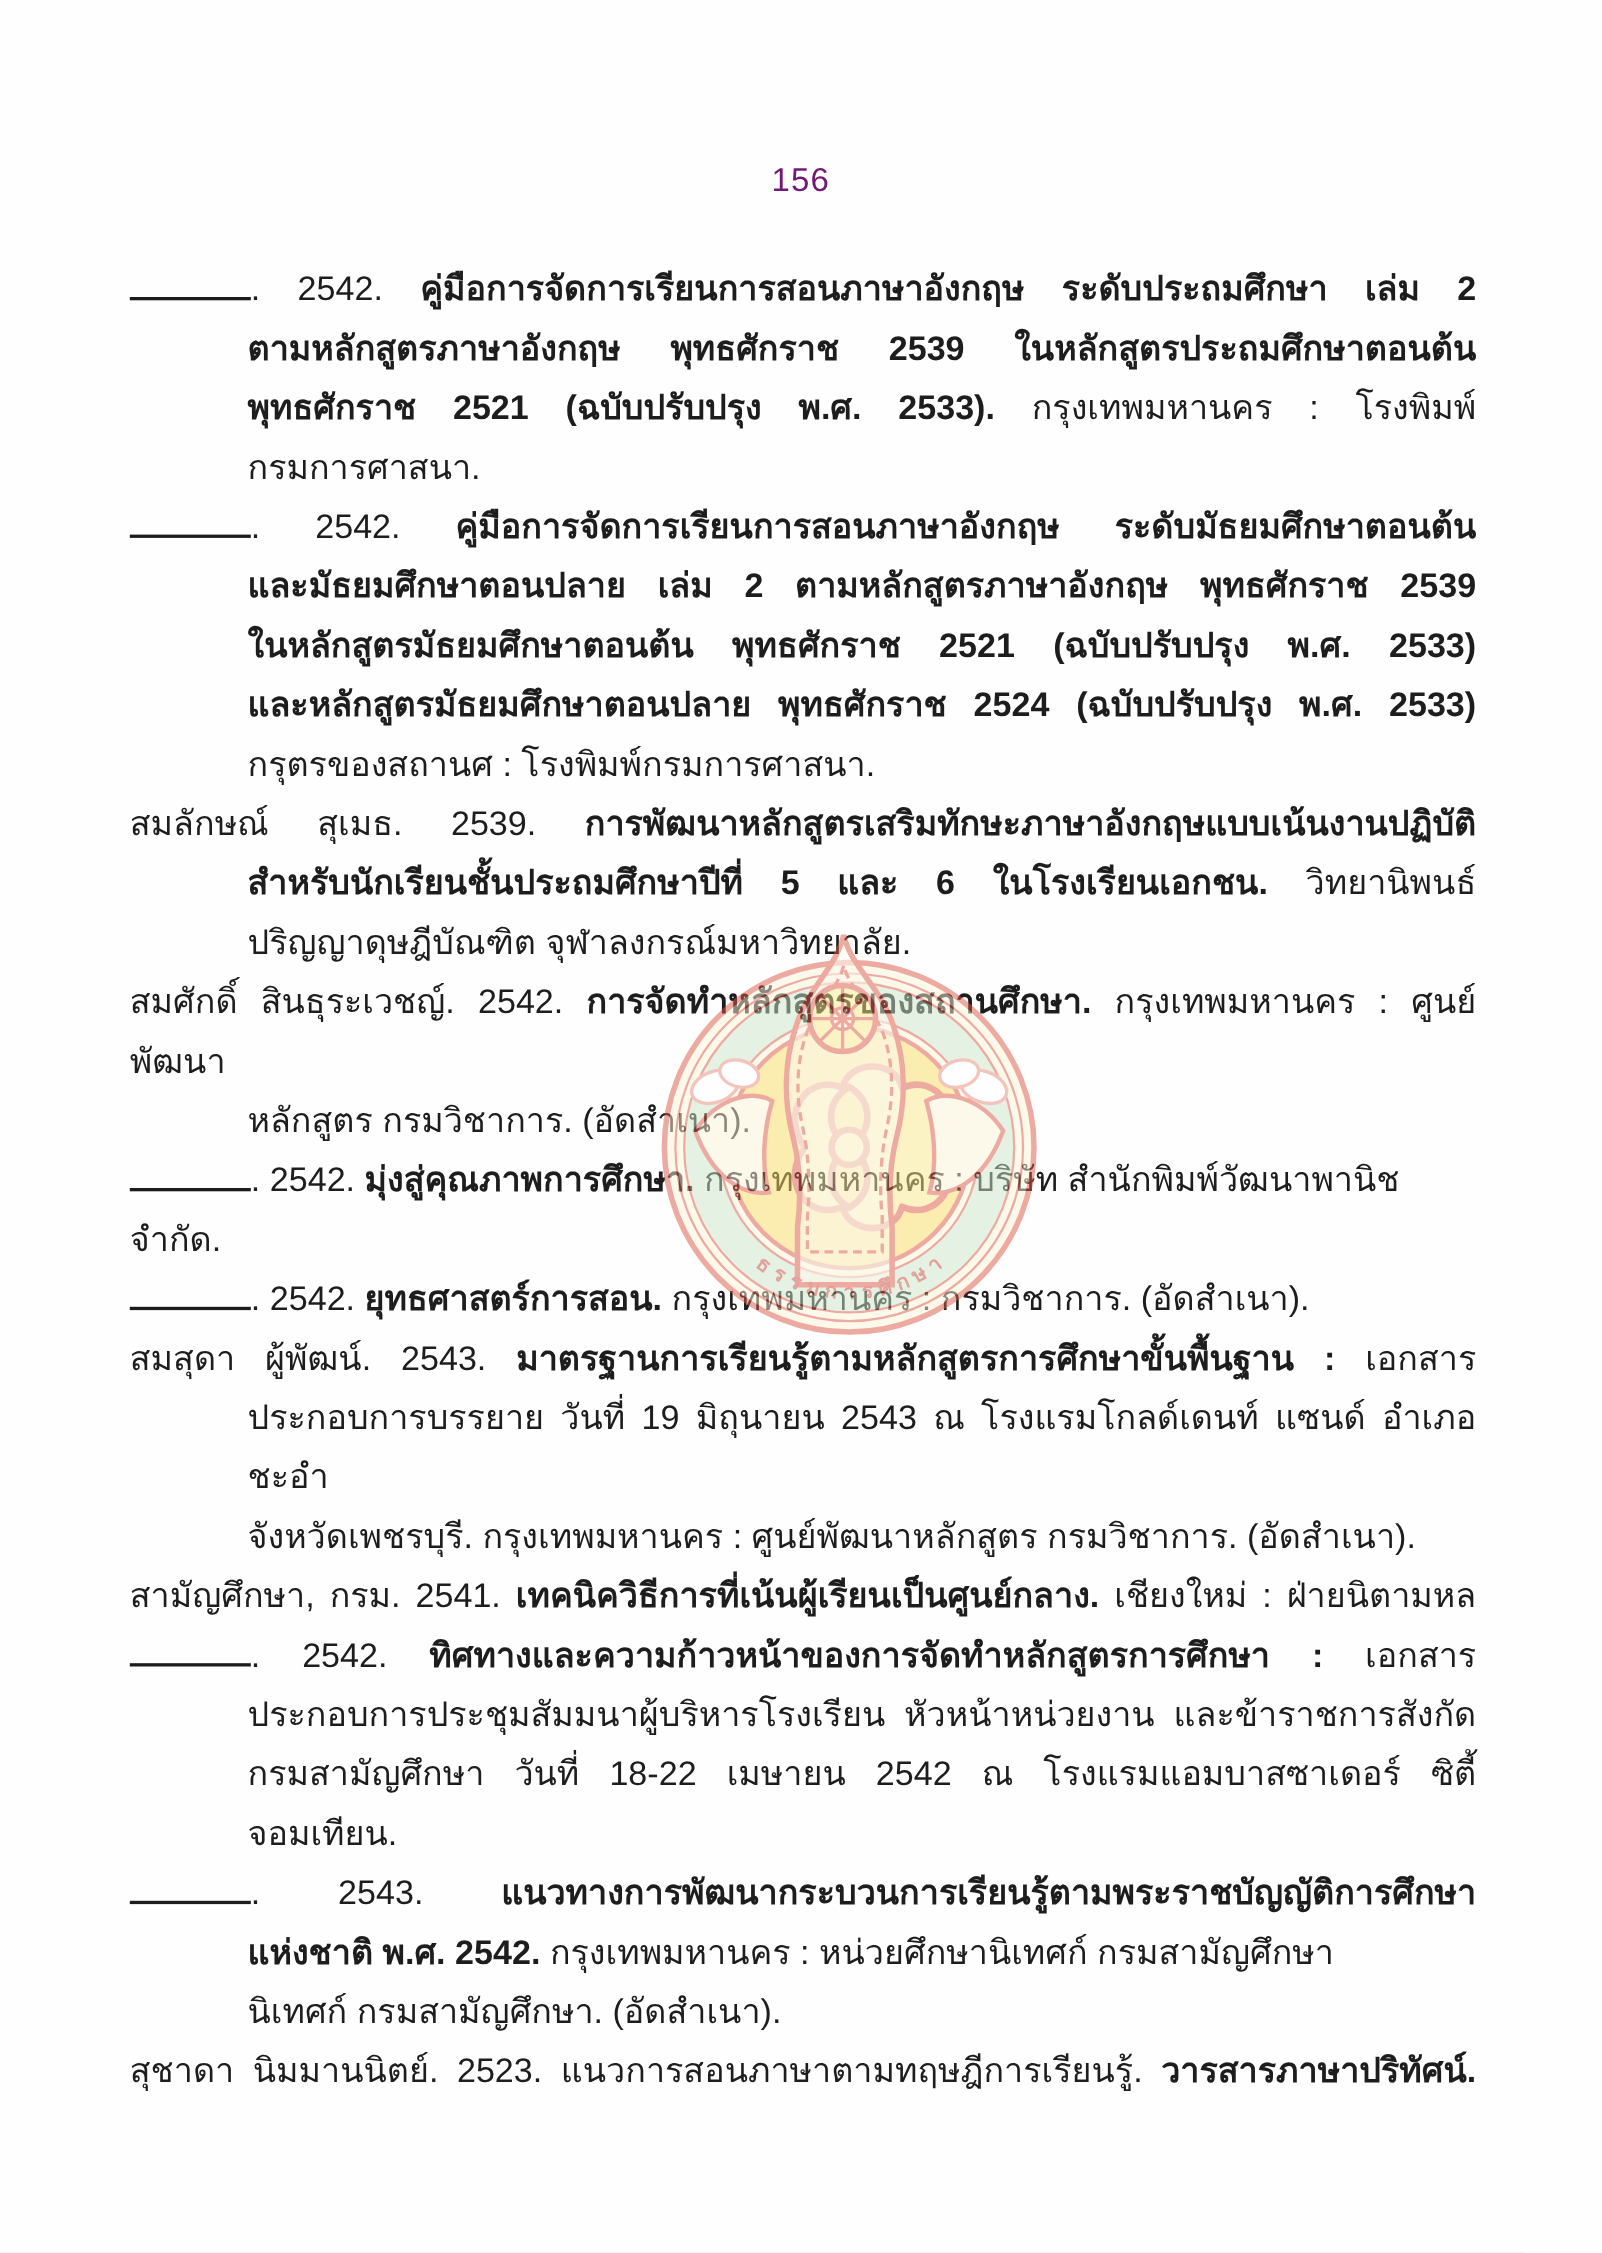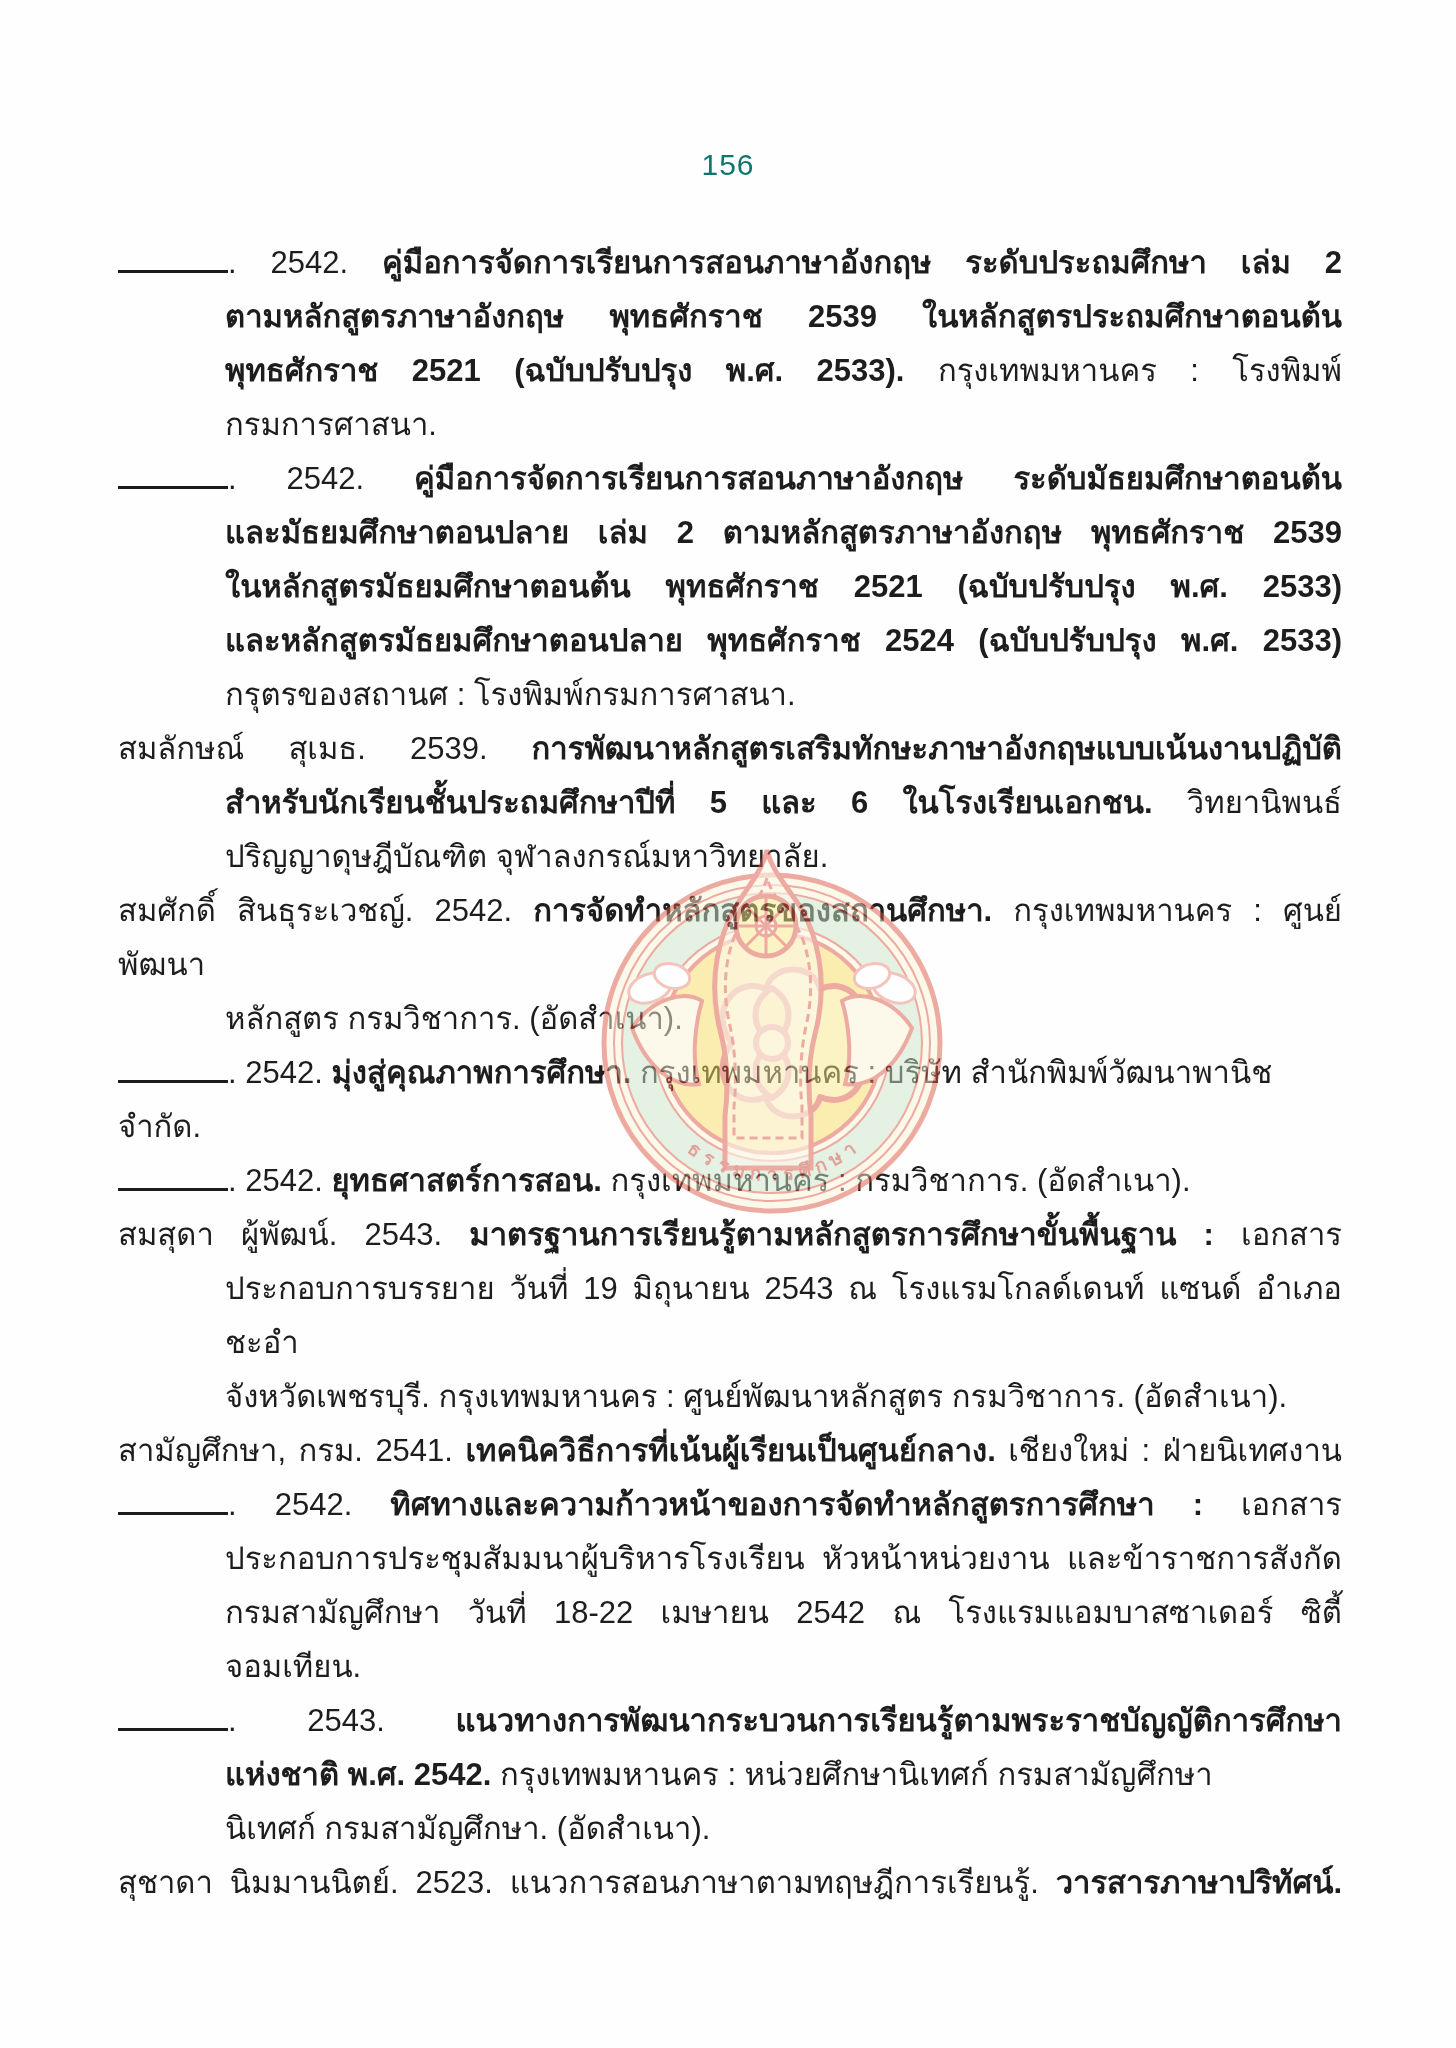--- a/index.html
+++ b/index.html
@@ -7,21 +7,21 @@
     position:relative;
     width:1456px;height:2048px;
     background:#fefefe;
     margin:0 auto;
     overflow:hidden;
     font-family:"Liberation Sans","DejaVu Sans",sans-serif;
     color:#1d1d1d;
   }
   .page-number{
     position:absolute;top:148px;left:0;width:100%;
-    text-align:center;font-size:30px;letter-spacing:1px;color:#0f766e;
+    text-align:center;font-size:30px;letter-spacing:1px;color:#701a75;
   }
   .bib{
     position:absolute;top:236px;left:118px;width:1224px;
     font-size:31px;line-height:54px;
   }
   .entry{margin:0;padding:0;}
   .line{min-height:54px;white-space:normal;}
   .line.ind{padding-left:107px;}
   .line.fill{text-align:justify;text-align-last:justify;}
   .run-bold{font-weight:700;}
@@ -71,21 +71,21 @@
       </div>
       <div class="entry">
         <div class="line"><span class="dash"></span><span class="run-plain">. 2542. </span><span class="run-bold">ยุทธศาสตร์การสอน.</span><span class="run-plain"> กรุงเทพมหานคร : กรมวิชาการ. (อัดสำเนา).</span></div>
       </div>
       <div class="entry">
         <div class="line fill"><span class="run-plain">สมสุดา ผู้พัฒน์. 2543. </span><span class="run-bold">มาตรฐานการเรียนรู้ตามหลักสูตรการศึกษาขั้นพื้นฐาน :</span><span class="run-plain"> เอกสาร</span></div>
         <div class="line ind fill"><span class="run-plain">ประกอบการบรรยาย วันที่ 19 มิถุนายน 2543 ณ โรงแรมโกลด์เดนท์ แซนด์ อำเภอชะอำ</span></div>
         <div class="line ind"><span class="run-plain">จังหวัดเพชรบุรี. กรุงเทพมหานคร : ศูนย์พัฒนาหลักสูตร กรมวิชาการ. (อัดสำเนา).</span></div>
       </div>
       <div class="entry">
-        <div class="line fill"><span class="run-plain">สามัญศึกษา, กรม. 2541. </span><span class="run-bold">เทคนิควิธีการที่เน้นผู้เรียนเป็นศูนย์กลาง.</span><span class="run-plain"> เชียงใหม่ : ฝ่ายนิเทศงาน</span></div>
+        <div class="line fill"><span class="run-plain">สามัญศึกษา, กรม. 2541. </span><span class="run-bold">เทคนิควิธีการที่เน้นผู้เรียนเป็นศูนย์กลาง.</span><span class="run-plain"> เชียงใหม่ : ฝ่ายนิตามหล</span></div>
       </div>
       <div class="entry">
         <div class="line fill"><span class="dash"></span><span class="run-plain">. 2542. </span><span class="run-bold">ทิศทางและความก้าวหน้าของการจัดทำหลักสูตรการศึกษา :</span><span class="run-plain"> เอกสาร</span></div>
         <div class="line ind fill"><span class="run-plain">ประกอบการประชุมสัมมนาผู้บริหารโรงเรียน หัวหน้าหน่วยงาน และข้าราชการสังกัด</span></div>
         <div class="line ind fill"><span class="run-plain">กรมสามัญศึกษา วันที่ 18-22 เมษายน 2542 ณ โรงแรมแอมบาสซาเดอร์ ซิตี้</span></div>
         <div class="line ind"><span class="run-plain">จอมเทียน.</span></div>
       </div>
       <div class="entry">
         <div class="line fill"><span class="dash"></span><span class="run-plain">. 2543. </span><span class="run-bold">แนวทางการพัฒนากระบวนการเรียนรู้ตามพระราชบัญญัติการศึกษา</span></div>
         <div class="line ind"><span class="run-bold">แห่งชาติ พ.ศ. 2542.</span><span class="run-plain"> กรุงเทพมหานคร : หน่วยศึกษานิเทศก์ กรมสามัญศึกษา</span></div>

